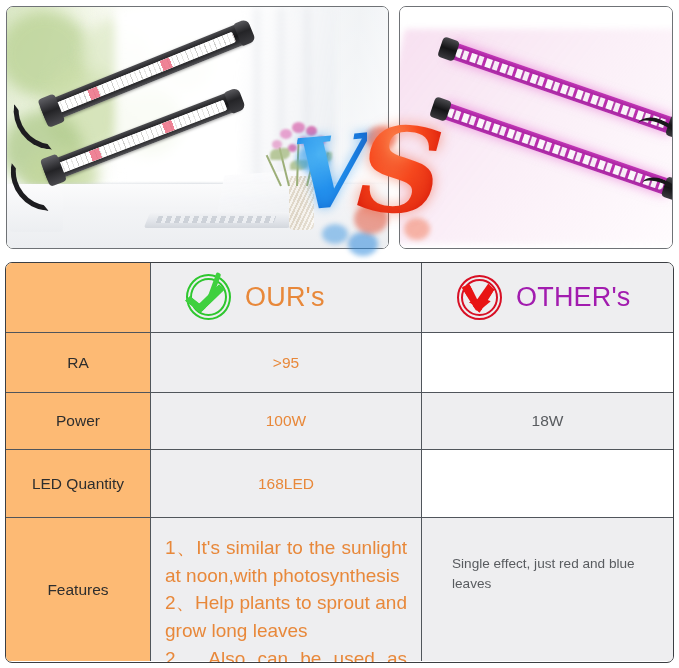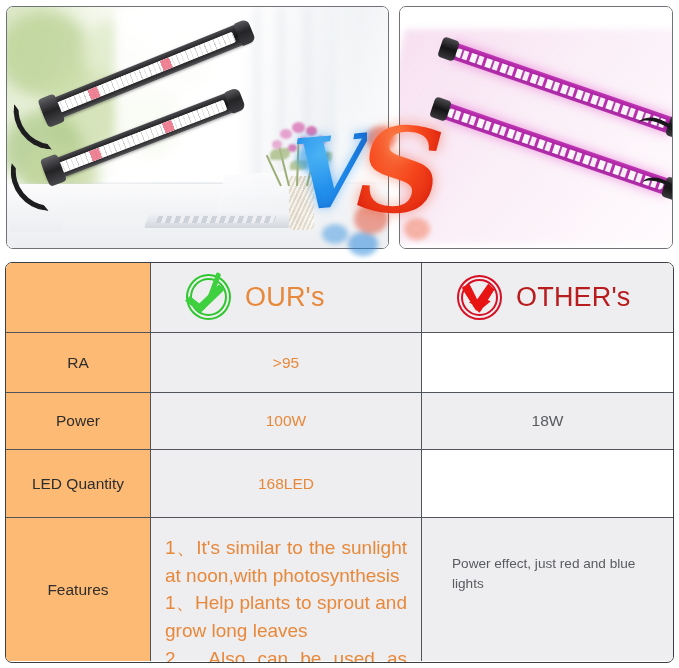--- a/index.html
+++ b/index.html
@@ -344,21 +344,21 @@
   .row-head .c-other {
     justify-content: flex-start;
     padding-left: 34px;
     gap: 13px;
   }
   .head-title {
     font-size: 27px;
     letter-spacing: .2px;
   }
   .title-ours  { color: #e8883a; }
-  .title-other { color: #b91c1c; }
+  .title-other { color: #a21caf; }
 
   .row-ra  { height: 60px; }
   .row-pow { height: 57px; }
   .row-led { height: 68px; }
   .row-feat{ height: 143px; }
 
   .row-feat .c-ours,
   .row-feat .c-other {
     align-items: flex-start;
     justify-content: flex-start;
@@ -599,22 +599,22 @@
     <div class="t-row row-led">
       <div class="c-label">LED Quantity</div>
       <div class="c-ours">168LED</div>
     </div>
 
     <div class="t-row row-feat">
       <div class="c-label">Features</div>
       <div class="c-ours">
         <div class="feat-list">
           <span class="feat-line">1、It's similar to the sunlight at noon,with photosynthesis</span>
-          <span class="feat-line">1、Help plants to sprout and grow long leaves</span>
+          <span class="feat-line">2、Help plants to sprout and grow long leaves</span>
           <span class="feat-line">2、Also can be used as reading light</span>
         </div>
       </div>
       <div class="c-other">
-        <div class="feat-other">Power effect, just red and blue lights</div>
+        <div class="feat-other">Single effect, just red and blue leaves</div>
       </div>
     </div>
   </div>
 </div>
 
 </body></html>

